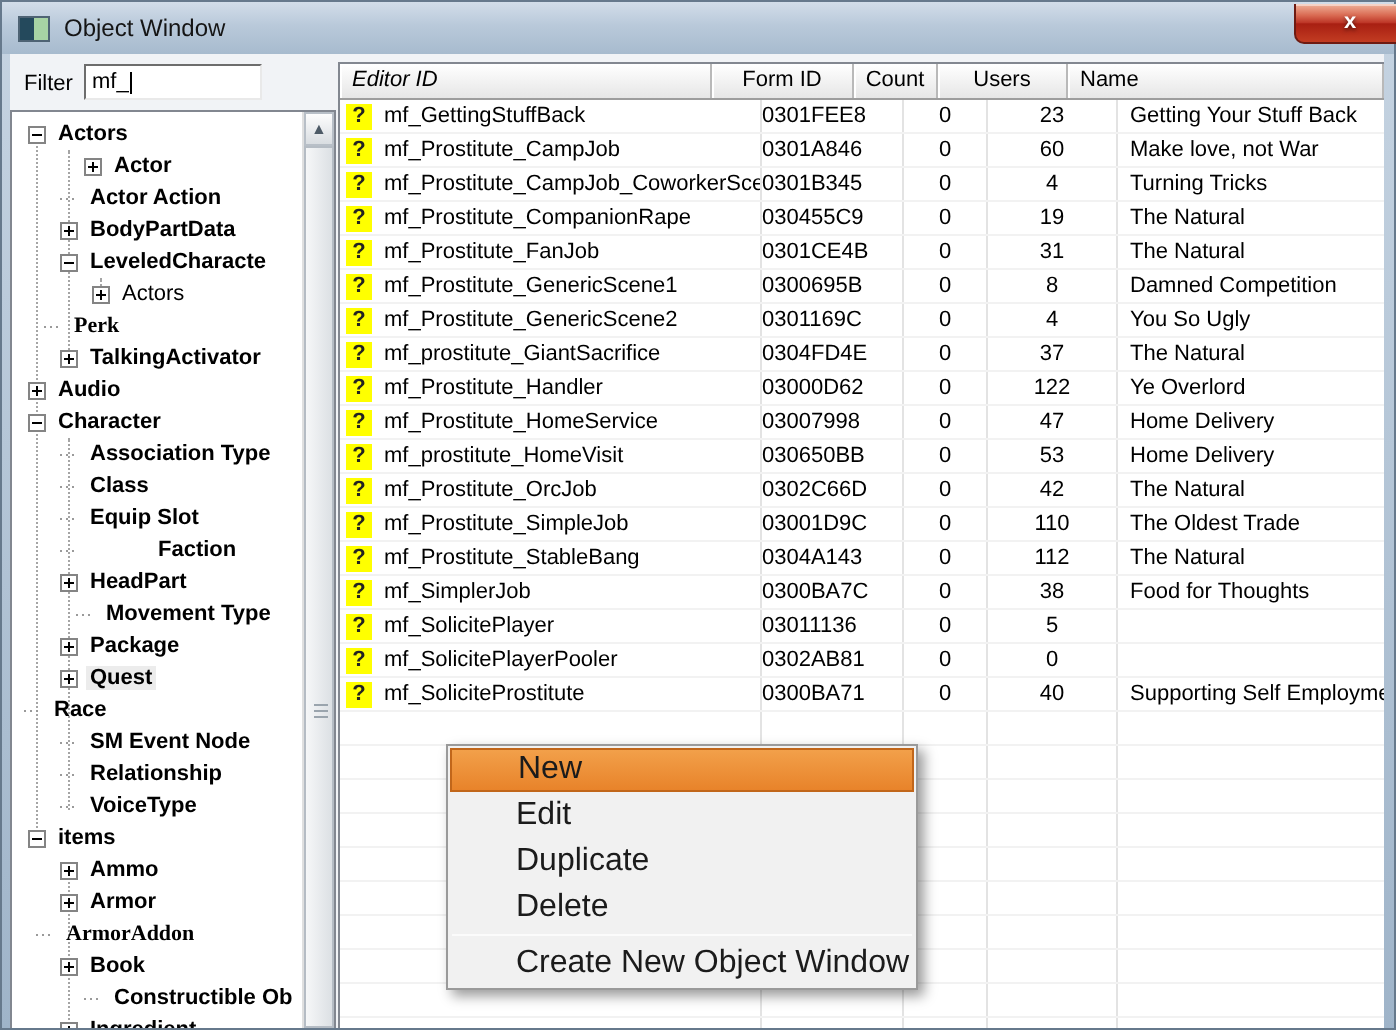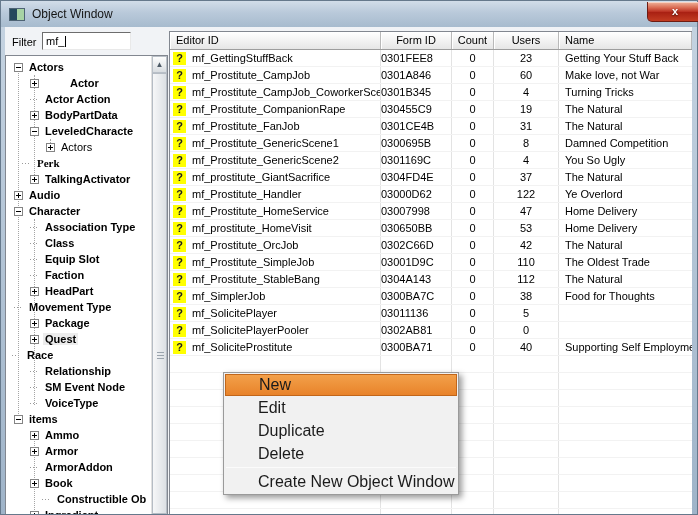--- a/index.html
+++ b/index.html
@@ -63,21 +63,21 @@
   .scroll-grip { position:absolute; left:4px; top:278px; width:7px; height:7px;
                  background:repeating-linear-gradient(180deg,#9aa4ad 0 1px,transparent 1px 3px); }
 
   
   .table-area { position:absolute; left:164px; top:4px; right:0; bottom:0; background:#fff;
                 border:1px solid #828790; border-bottom:none; border-right:none; overflow:hidden; }
   .lv-header { display:flex; height:18px; background:linear-gradient(180deg,#ffffff,#e6e6e6);
                border-bottom:1px solid #9d9d9d; }
   .lv-header .hcell { border-right:1px solid #b9b9b9; box-shadow:inset 1px 0 0 #fff;
                       line-height:17px; overflow:hidden; white-space:nowrap; }
-  .h-editor { width:211px; padding-left:6px; }
+  .h-editor { width:186px; padding-left:6px;font-style:italic; }
   .h-form { width:71px; text-align:center; }
   .h-count { width:42px; text-align:center; }
   .h-users { width:65px; text-align:center; }
   .h-name { flex:1; padding-left:6px; }
   .lv-body { position:absolute; left:0; right:0; top:18px; bottom:0; }
   .lv-row { display:flex; height:17px; border-bottom:1px solid #f2f2f2; }
   .lv-row .cell { border-right:1px solid #e3e3e3; overflow:hidden; white-space:nowrap; line-height:16px; }
   .c-editor { width:211px; display:flex; align-items:center; padding-left:3px; }
   .c-form { width:71px; text-align:left; }
   .c-count { width:42px; text-align:center; }
@@ -122,21 +122,21 @@
       <div class="guide g-root"></div>
       <div class="guide g-actors"></div>
       <div class="guide g-char"></div>
       <div class="guide g-items"></div>
       <div class="guide g-lc"></div>
       <div class="tree-items">
           <div class="tree-row" style="padding-left: 8px;">
             <span class="exp minus"></span>
             <span class="tree-label">Actors</span>
           </div>
-          <div class="tree-row" style="padding-left: 24px; gap: 25px;">
+          <div class="tree-row" style="padding-left: 36px;">
             <span class="exp plus"></span>
             <span class="tree-label">Actor</span>
           </div>
           <div class="tree-row" style="padding-left: 24px;">
             <span class="exp-spacer"></span>
             <span class="tree-label">Actor Action</span>
           </div>
           <div class="tree-row" style="padding-left: 24px;">
             <span class="exp plus"></span>
             <span class="tree-label">BodyPartData</span>
@@ -170,69 +170,69 @@
             <span class="tree-label">Association Type</span>
           </div>
           <div class="tree-row" style="padding-left: 24px;">
             <span class="exp-spacer"></span>
             <span class="tree-label">Class</span>
           </div>
           <div class="tree-row" style="padding-left: 24px;">
             <span class="exp-spacer"></span>
             <span class="tree-label">Equip Slot</span>
           </div>
-          <div class="tree-row" style="padding-left: 24px;">
+          <div class="tree-row" style="padding-left: 24px; gap: 34px;">
             <span class="exp-spacer"></span>
             <span class="tree-label">Faction</span>
           </div>
           <div class="tree-row" style="padding-left: 24px;">
             <span class="exp plus"></span>
             <span class="tree-label">HeadPart</span>
           </div>
-          <div class="tree-row" style="padding-left: 8px;">
+          <div class="tree-row" style="padding-left: 32px;">
             <span class="exp-spacer"></span>
             <span class="tree-label">Movement Type</span>
           </div>
           <div class="tree-row" style="padding-left: 24px;">
             <span class="exp plus"></span>
             <span class="tree-label">Package</span>
           </div>
           <div class="tree-row" style="padding-left: 24px;">
             <span class="exp plus"></span>
             <span class="tree-label selected">Quest</span>
           </div>
           <div class="tree-row" style="padding-left: 6px;">
             <span class="exp-spacer"></span>
             <span class="tree-label">Race</span>
           </div>
           <div class="tree-row" style="padding-left: 24px;">
             <span class="exp-spacer"></span>
+            <span class="tree-label">SM Event Node</span>
+          </div>
+          <div class="tree-row" style="padding-left: 24px;">
+            <span class="exp-spacer"></span>
             <span class="tree-label">Relationship</span>
-          </div>
-          <div class="tree-row" style="padding-left: 24px;">
-            <span class="exp-spacer"></span>
-            <span class="tree-label">SM Event Node</span>
           </div>
           <div class="tree-row" style="padding-left: 24px;">
             <span class="exp-spacer"></span>
             <span class="tree-label">VoiceType</span>
           </div>
           <div class="tree-row" style="padding-left: 8px;">
             <span class="exp minus"></span>
             <span class="tree-label">items</span>
           </div>
           <div class="tree-row" style="padding-left: 24px;">
             <span class="exp plus"></span>
             <span class="tree-label">Ammo</span>
           </div>
           <div class="tree-row" style="padding-left: 24px;">
             <span class="exp plus"></span>
             <span class="tree-label">Armor</span>
           </div>
-          <div class="tree-row" style="padding-left: 24px;">
+          <div class="tree-row" style="padding-left: 12px; font-family: Liberation Serif, serif;">
             <span class="exp-spacer"></span>
             <span class="tree-label">ArmorAddon</span>
           </div>
           <div class="tree-row" style="padding-left: 24px;">
             <span class="exp plus"></span>
             <span class="tree-label">Book</span>
           </div>
           <div class="tree-row" style="padding-left: 36px;">
             <span class="exp-spacer"></span>
             <span class="tree-label">Constructible Ob</span>

